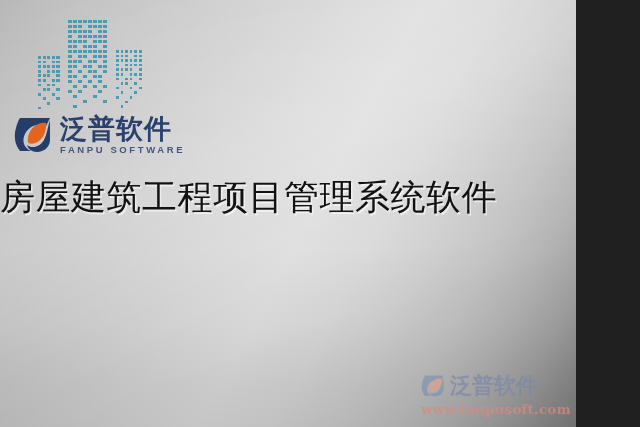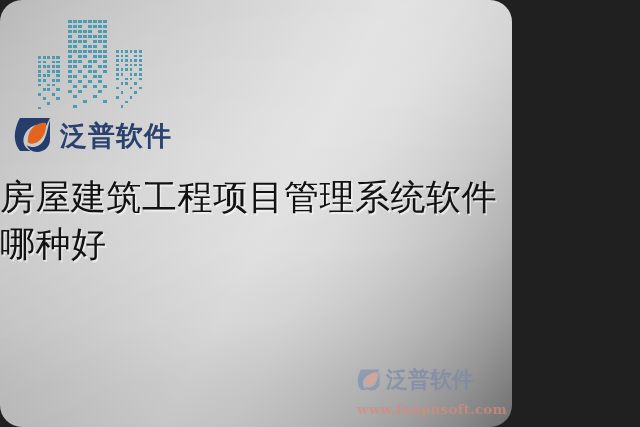--- a/index.html
+++ b/index.html
@@ -2,25 +2,24 @@
 <html><head>
 <meta charset="utf-8">
 <style>
   html, body {
     margin: 0;
     padding: 0;
     background: #202020;
   }
   #stage {
     position: relative;
-    width: 512px;
+    width: 576px;
     height: 427px;
     overflow: hidden;
     font-family: "Liberation Sans", sans-serif;
-    border-radius: 22px;
   }
 
   
   .bg-base {
     position: absolute;
     inset: 0;
     background:
       linear-gradient(118deg,
         #b3b3b3 0%,
         #bcbcbc 10%,
@@ -131,21 +130,21 @@
     white-space: nowrap;
     line-height: 1;
   }
   .wm-url {
     font-family: "DejaVu Serif", "Liberation Serif", serif;
     font-size: 13.5px;
     font-weight: 700;
     color: #d98a7e;
     letter-spacing: 0.2px;
     text-align: center;
-    margin-top: 8px;
+    margin-top: 2px;
     white-space: nowrap;
   }
 </style>
 </head>
 <body>
 
 <div id="stage">
 
   <div class="bg-base"></div>
   <div class="bg-sheen"></div>
@@ -344,26 +343,26 @@
   <div class="brand">
     <span class="brand-mark">
       <svg viewBox="0 0 42 42" xmlns="http://www.w3.org/2000/svg">
         <path d="M8 4 L38 4 L34 12 C26 9 17 12 13 20 C9.5 27 12 34 19 37 L8 37 C3 31 1.5 22 4 14 C5 10 6.3 6.5 8 4 Z" fill="#253d6b"></path>
         <path d="M38 6 L38 26 C38 33 32 38 25 38 C20 38 16 35 15 31 C20 35 28 33 32 26 C35 20 36 12 38 6 Z" fill="#253d6b"></path>
         <path d="M34 9 C34.5 16 32 23 27 27 C23 30 18.5 30.5 16 28.5 C15 23 17.5 16 22.5 12 C26 9.3 31 8 34 9 Z" fill="#e2641e"></path>
       </svg>
     </span>
     <span class="brand-text">
       <span class="brand-cn">泛普软件</span>
+      <span class="brand-en">FANPU SOFTWARE</span>
     </span>
   </div>
 
   <div class="headline">
     <span class="ln">房屋建筑工程项目管理系统软件</span>
-    <span class="ln">哪种好</span>
   </div>
 
   <div class="watermark">
     <div class="wm-row">
       <span class="wm-mark">
         <svg viewBox="0 0 42 42" xmlns="http://www.w3.org/2000/svg">
           <path d="M8 4 L38 4 L34 12 C26 9 17 12 13 20 C9.5 27 12 34 19 37 L8 37 C3 31 1.5 22 4 14 C5 10 6.3 6.5 8 4 Z" fill="#8293ad"></path>
           <path d="M38 6 L38 26 C38 33 32 38 25 38 C20 38 16 35 15 31 C20 35 28 33 32 26 C35 20 36 12 38 6 Z" fill="#8293ad"></path>
           <path d="M34 9 C34.5 16 32 23 27 27 C23 30 18.5 30.5 16 28.5 C15 23 17.5 16 22.5 12 C26 9.3 31 8 34 9 Z" fill="#e0a08c"></path>
         </svg>

